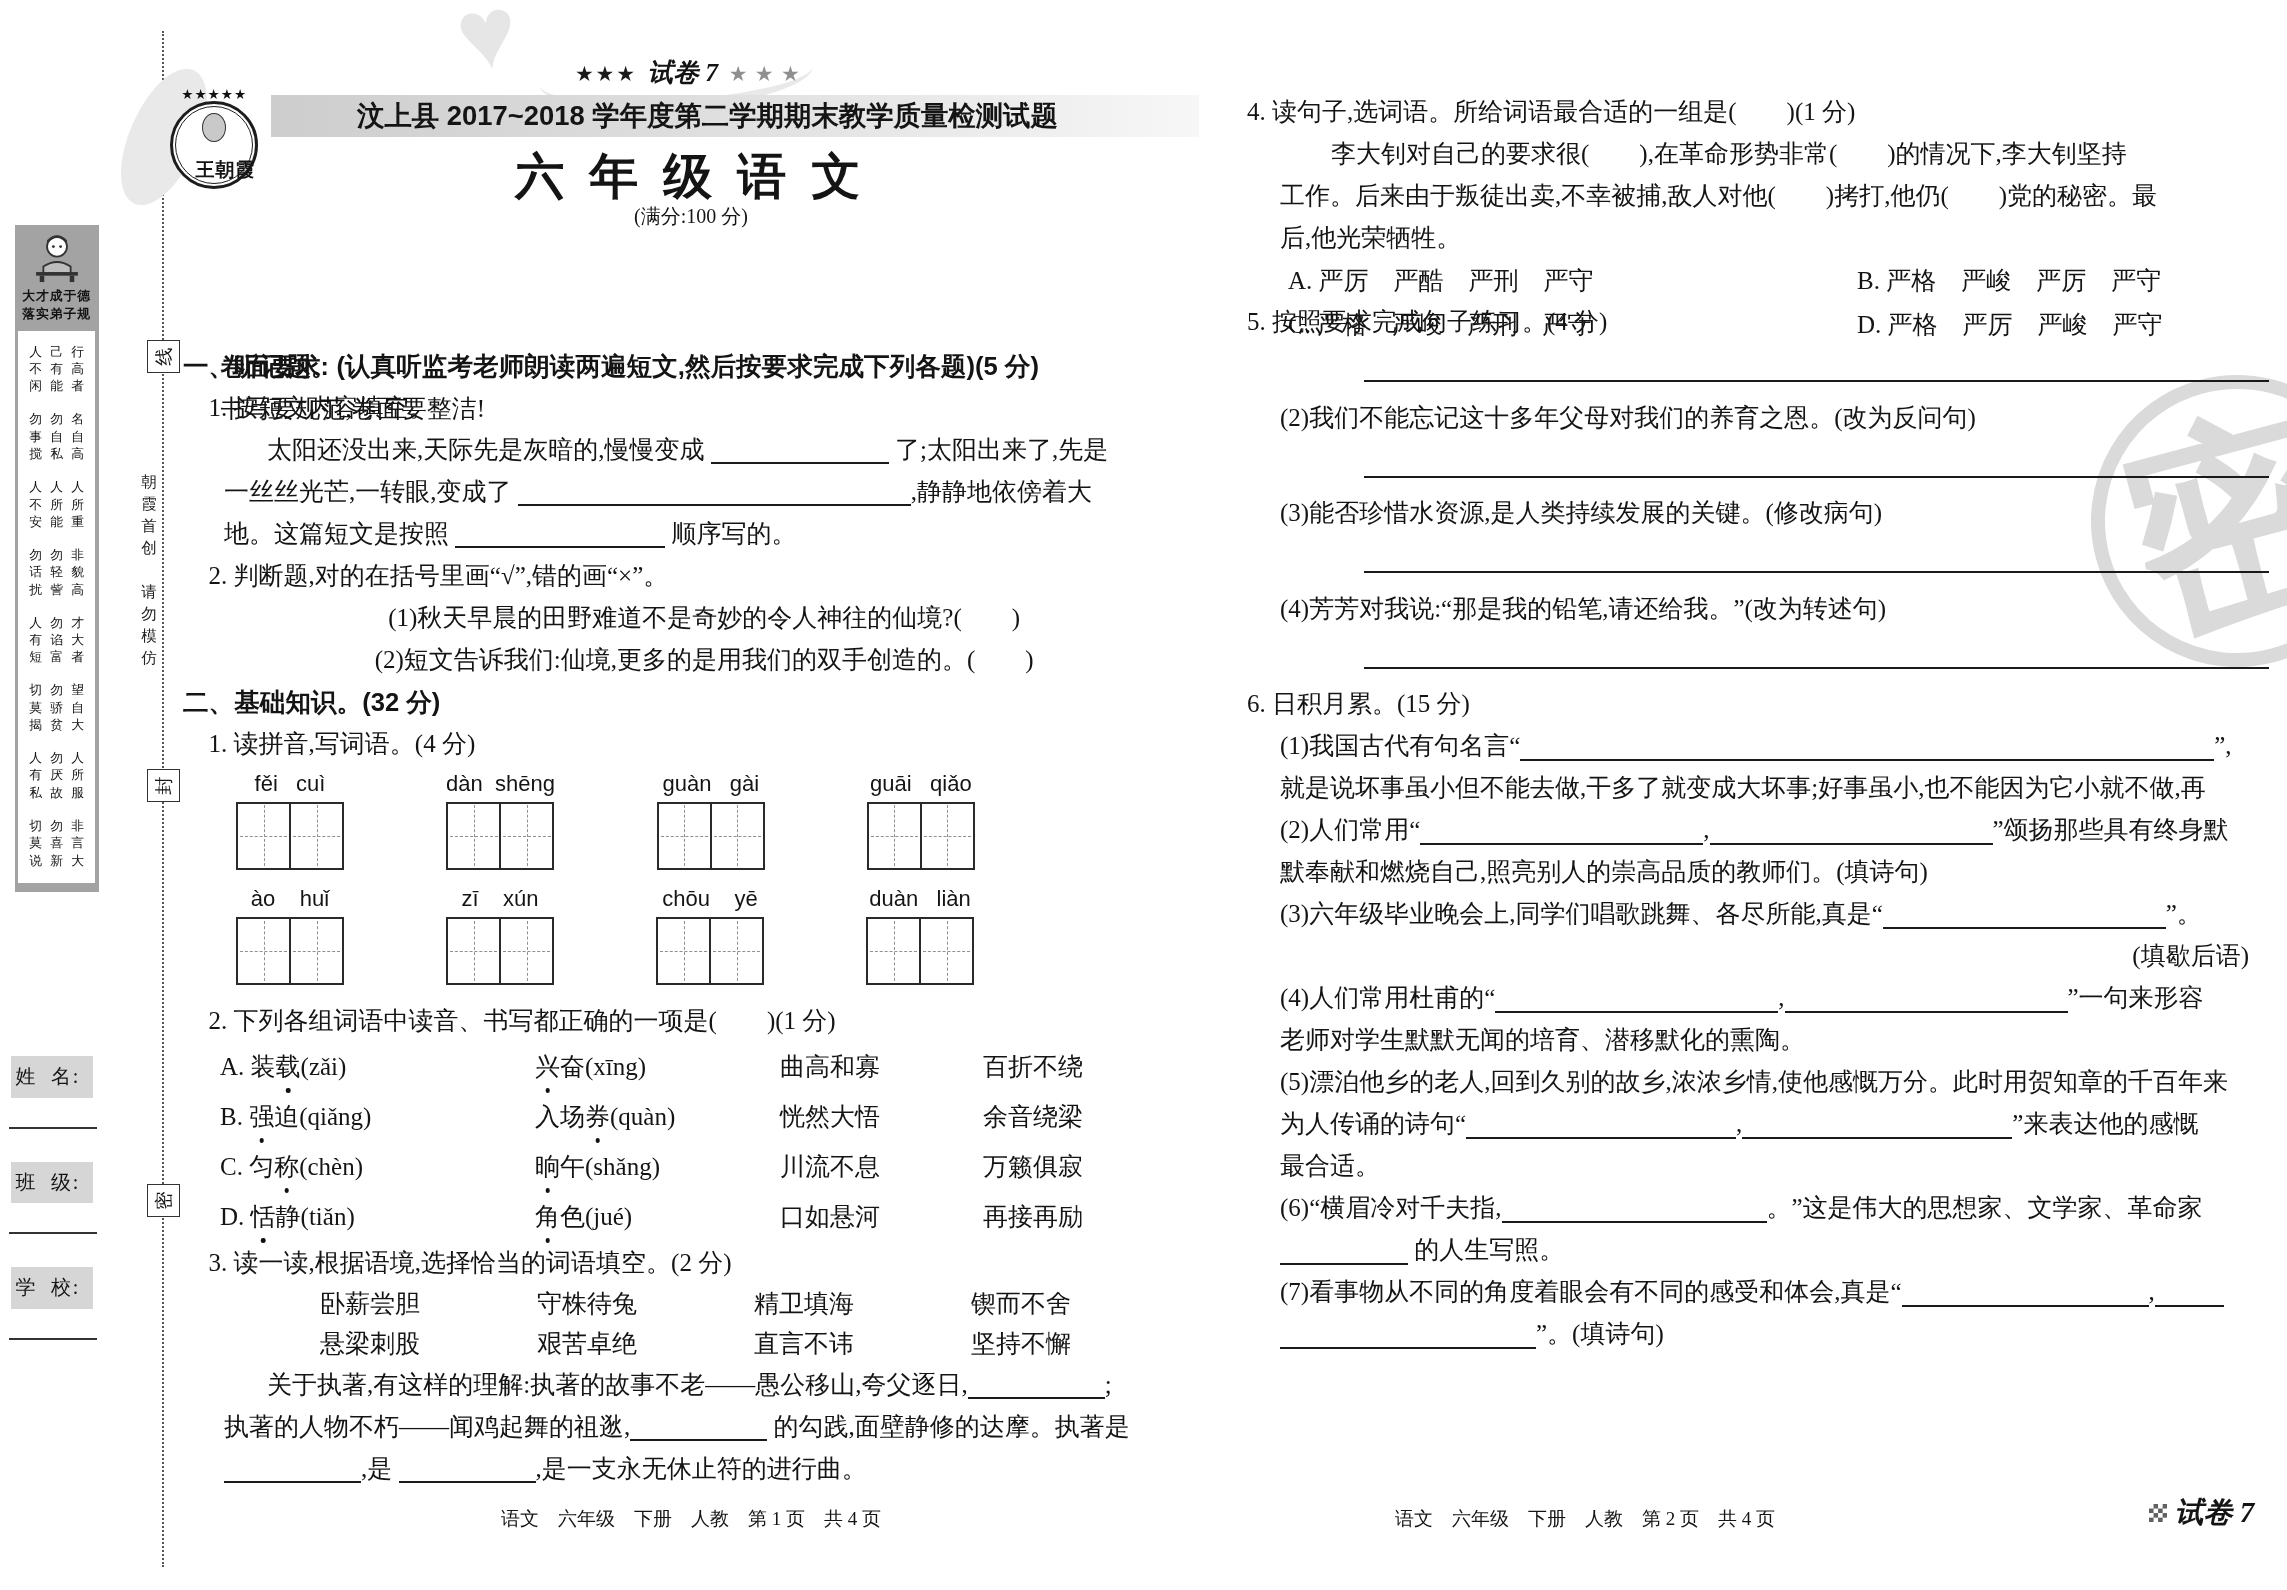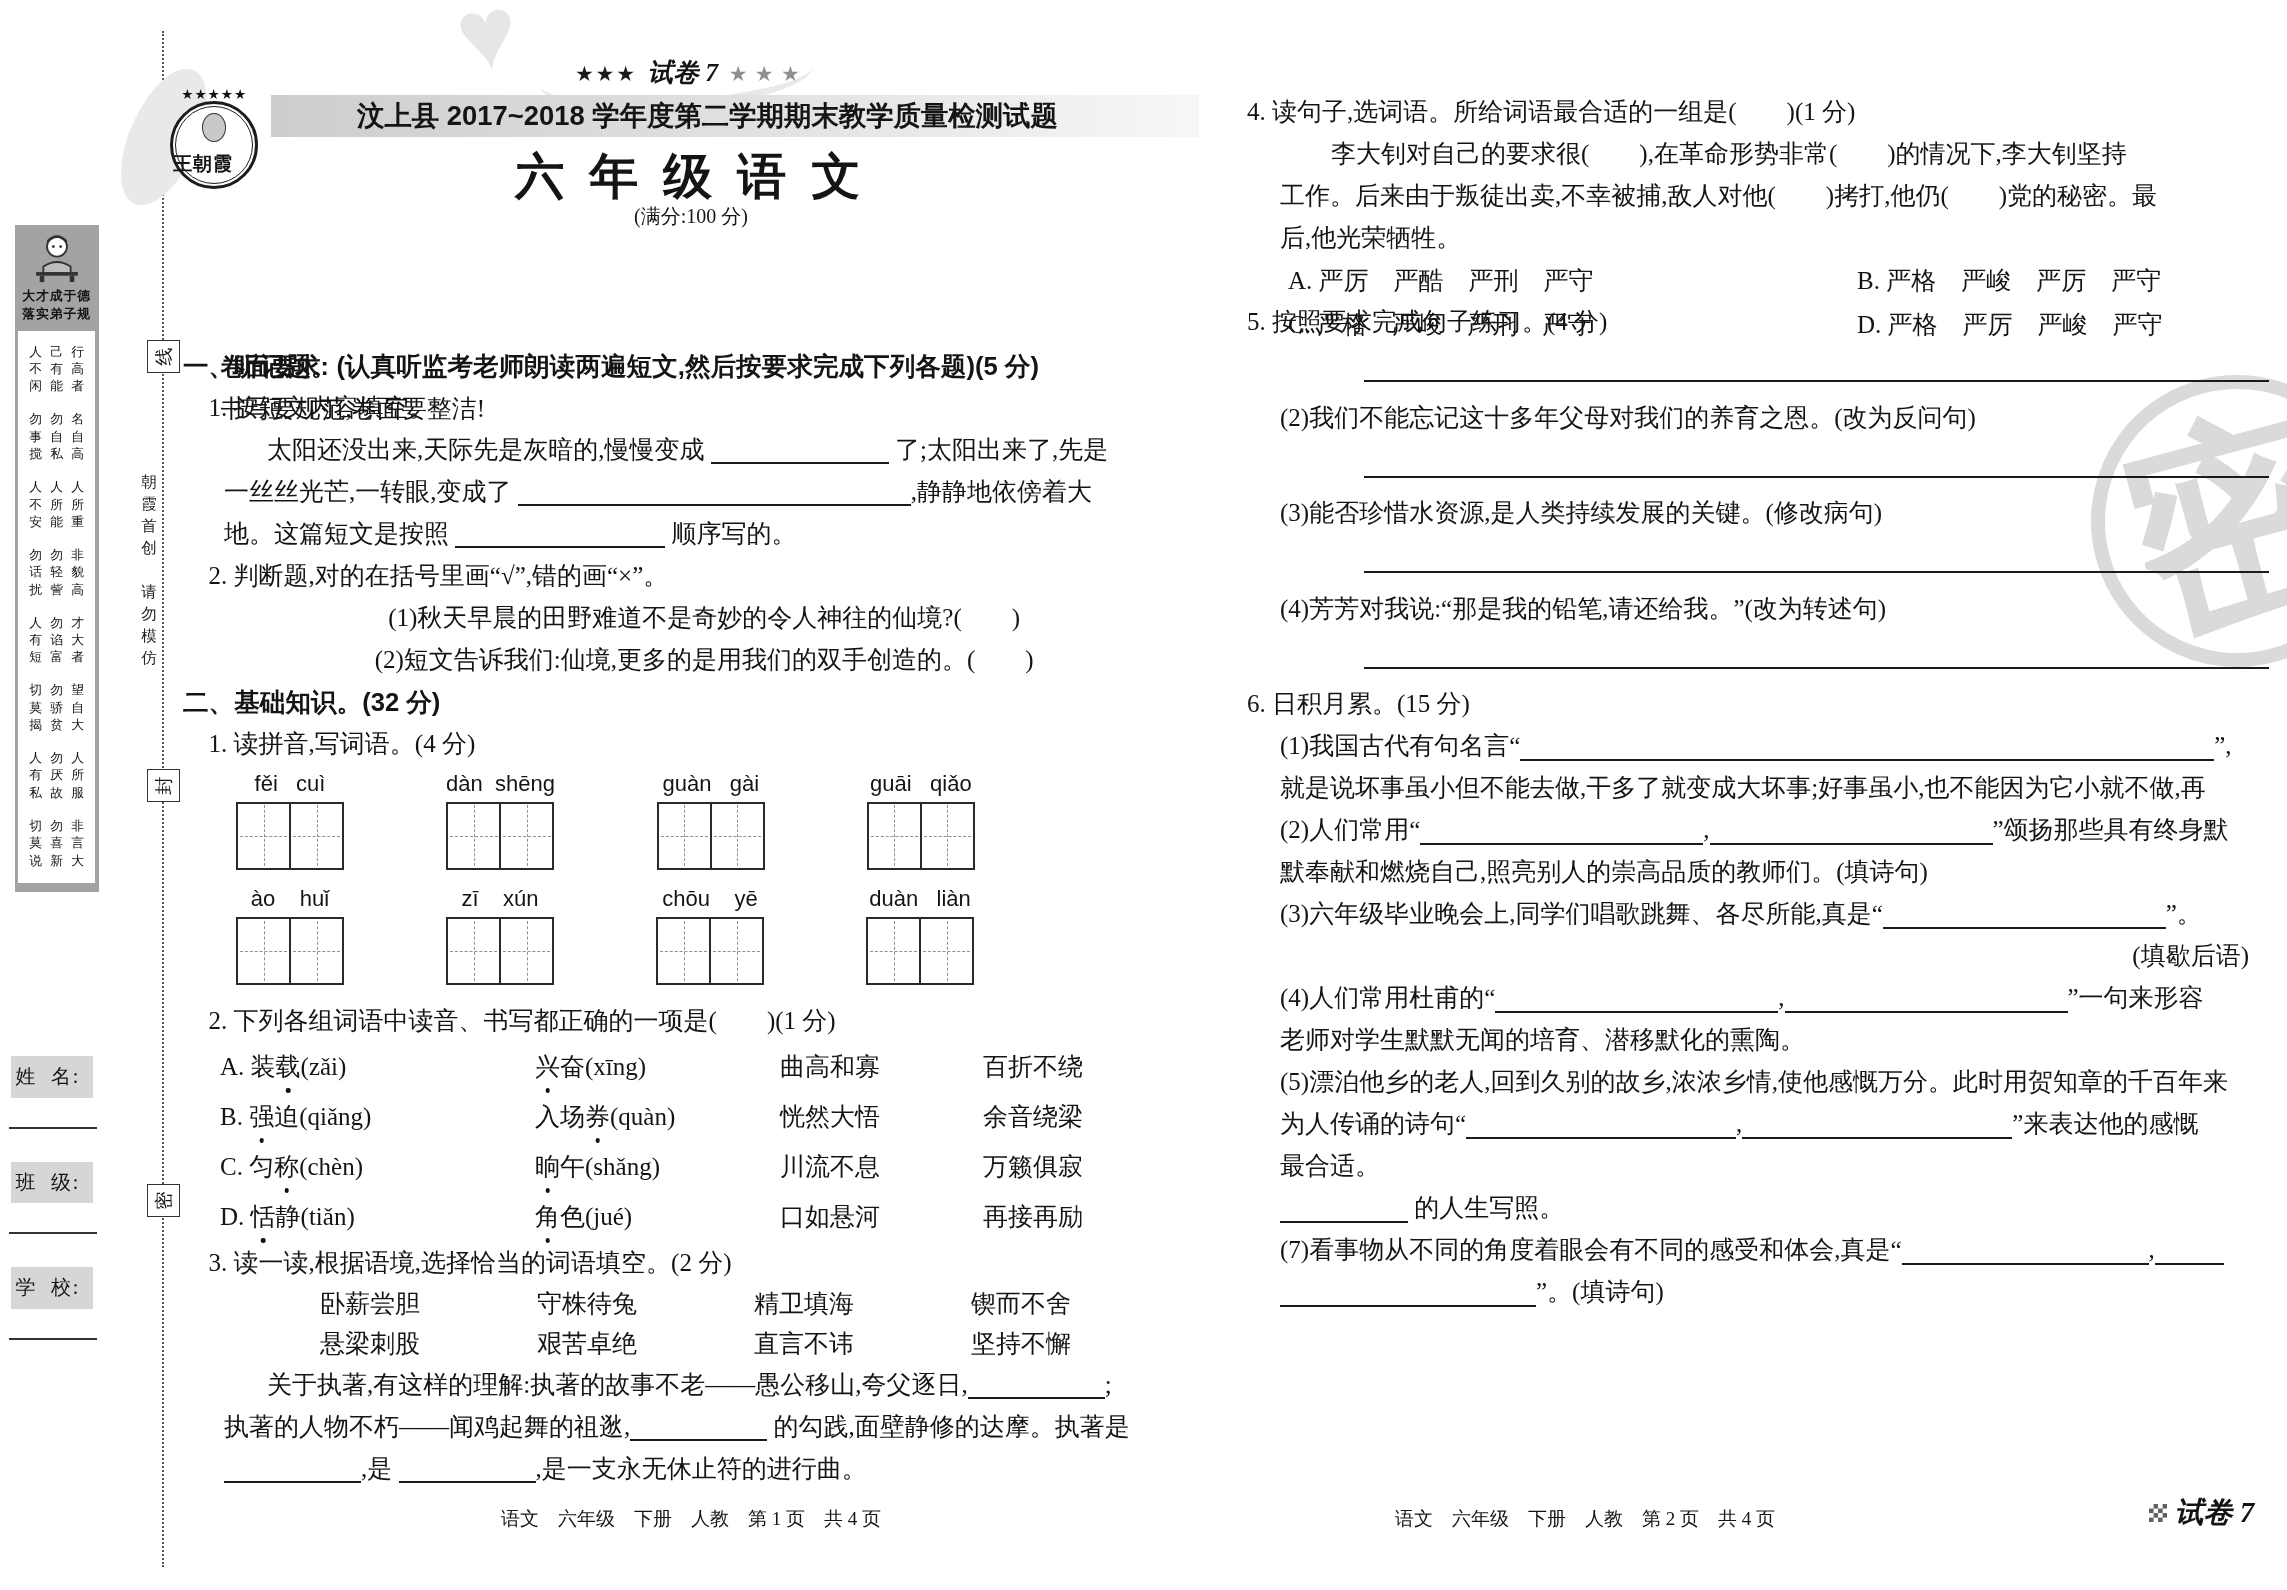--- a/index.html
+++ b/index.html
@@ -39,21 +39,21 @@
   .banner{position:absolute;top:95px;left:88px;right:0;height:42px;z-index:1;
           background:linear-gradient(90deg,#cdcdcd,#e2e2e2 55%,#f7f7f7);display:flex;align-items:center}
   .banner .t{font-family:"Liberation Sans",sans-serif;font-weight:700;font-size:27.4px;padding-left:86px;white-space:pre}
   .subject{position:absolute;top:144px;left:0;right:0;text-align:center;font-size:49px;font-weight:700;letter-spacing:6.4px;z-index:1}
   .marks{position:absolute;top:203px;left:0;right:0;text-align:center;font-size:20px;z-index:1}
   .logo{position:absolute;left:-12.8px;top:101px;width:88px;height:88px;border:3.7px solid #1d1d1d;border-radius:50%;
         background:#fff;z-index:3;box-sizing:border-box}
   .logo::before{content:"";position:absolute;inset:1.8px;border:1.8px solid #1d1d1d;border-radius:50%}
   .logostars{position:absolute;top:-18.3px;left:0;width:100%;text-align:center;font-size:13.7px;letter-spacing:0.9px;color:#111}
   .photo{width:22px;height:27.4px;border:1.8px solid #333;border-radius:50%;background:#c9c9c9;margin:9.1px auto 0}
-  .brand{font-weight:700;font-size:19px;text-align:left;margin-top:9px;letter-spacing:0.9px}
+  .brand{font-weight:700;font-size:19px;text-align:right;margin-top:15px;letter-spacing:0.9px}
   
   .p1body{position:absolute;top:303px;left:0;right:3.7px;z-index:2}
   .line{font-size:25px;height:42px;line-height:42px;white-space:pre}
   .sec{font-family:"Liberation Sans",sans-serif;font-weight:700;font-size:25.6px}
   .q{padding-left:25.6px}
   .sub{padding-left:33px}
   .cont{padding-left:41px}
   .ind{padding-left:84px}
   .blank{display:inline-block;height:31px;border-bottom:2.3px solid #1a1a1a;vertical-align:-6.4px}
   .emdot{position:relative;display:inline-block}
@@ -428,20 +428,21 @@
       <div class="line sub"><span>就是说坏事虽小但不能去做,干多了就变成大坏事;好事虽小,也不能因为它小就不做,再</span></div>
       <div class="line sub"><span>(2)人们常用“</span><span class="blank" style="width: 283px;"></span><span>,</span><span class="blank" style="width: 283px;"></span><span>”颂扬那些具有终身默</span></div>
       <div class="line sub"><span>默奉献和燃烧自己,照亮别人的崇高品质的教师们。(填诗句)</span></div>
       <div class="line sub"><span>(3)六年级毕业晚会上,同学们唱歌跳舞、各尽所能,真是“</span><span class="blank" style="width: 283px;"></span><span>”。</span></div>
       <div class="line rightnote">(填歇后语)</div>
       <div class="line sub"><span>(4)人们常用杜甫的“</span><span class="blank" style="width: 283px;"></span><span>,</span><span class="blank" style="width: 283px;"></span><span>”一句来形容</span></div>
       <div class="line sub"><span>老师对学生默默无闻的培育、潜移默化的熏陶。</span></div>
       <div class="line sub"><span>(5)漂泊他乡的老人,回到久别的故乡,浓浓乡情,使他感慨万分。此时用贺知章的千百年来</span></div>
       <div class="line sub"><span>为人传诵的诗句“</span><span class="blank" style="width: 270px;"></span><span>,</span><span class="blank" style="width: 270px;"></span><span>”来表达他的感慨</span></div>
       <div class="line sub"><span>最合适。</span></div>
+      <div class="line sub"><span>(6)“横眉冷对千夫指,</span><span class="blank" style="width: 265px;"></span><span>。”这是伟大的思想家、文学家、革命家</span></div>
       <div class="line sub"><span class="blank" style="width: 128px;"></span><span> 的人生写照。</span></div>
       <div class="line sub"><span>(7)看事物从不同的角度着眼会有不同的感受和体会,真是“</span><span class="blank" style="width: 247px;"></span><span>,</span><span class="blank" style="width: 69px;"></span></div>
       <div class="line sub"><span class="blank" style="width: 256px;"></span><span>”。(填诗句)</span></div>
     </div>
 </div>
 
 <div class="watermark">
   <span>密</span>
 </div>
 

